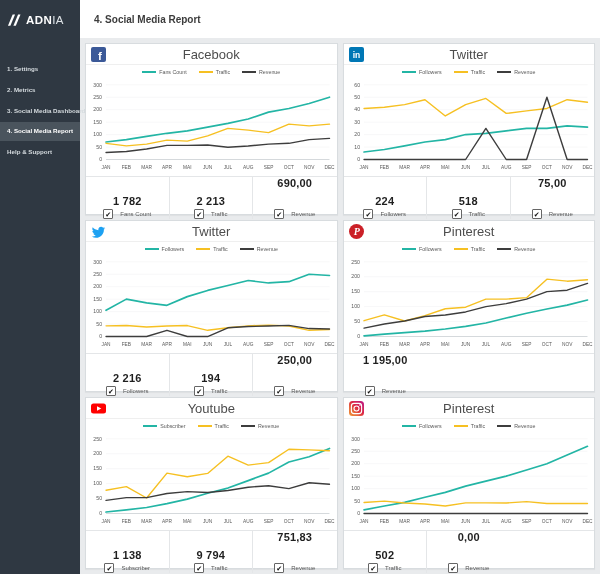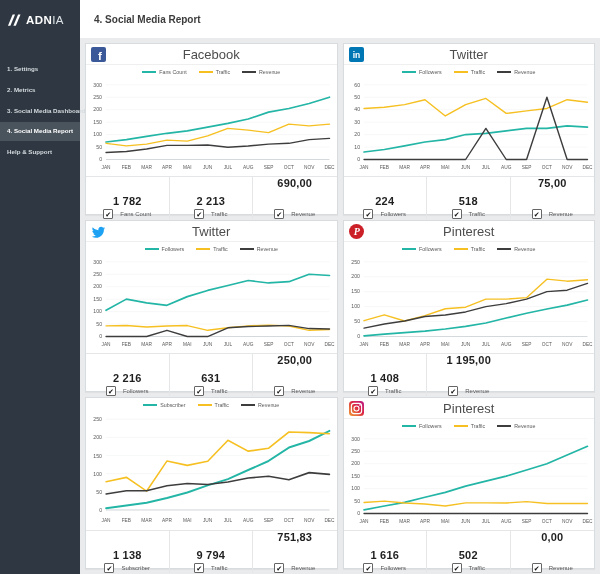--- a/index.html
+++ b/index.html
@@ -306,21 +306,21 @@
       </svg>
     <div class="stats">
         <div class="stat-cell">
           <div class="stat-value">2 216</div>
           <div class="stat-label-row">
             <span class="checkbox">✔</span>
             <span class="stat-label">Followers</span>
           </div>
         </div>
         <div class="stat-cell">
-          <div class="stat-value">631</div>
+          <div class="stat-value">194</div>
           <div class="stat-label-row">
             <span class="checkbox">✔</span>
             <span class="stat-label">Traffic</span>
           </div>
         </div>
         <div class="stat-cell">
           <div class="stat-value">250,00</div>
           <div class="stat-label-row">
             <span class="checkbox">✔</span>
             <span class="stat-label">Revenue</span>
@@ -376,36 +376,38 @@
         <text x="182.1818181818182" y="94" text-anchor="middle" font-size="4.8" fill="#595959" font-family="Liberation Sans,sans-serif">SEP</text>
         <text x="202.45454545454547" y="94" text-anchor="middle" font-size="4.8" fill="#595959" font-family="Liberation Sans,sans-serif">OCT</text>
         <text x="222.72727272727272" y="94" text-anchor="middle" font-size="4.8" fill="#595959" font-family="Liberation Sans,sans-serif">NOV</text>
         <text x="243" y="94" text-anchor="middle" font-size="4.8" fill="#595959" font-family="Liberation Sans,sans-serif">DEC</text>
         <polyline points="20.0,83.4 40.3,81.5 60.5,80.0 80.8,78.5 101.1,76.3 121.4,73.5 141.6,70.1 161.9,64.9 182.2,60.0 202.5,55.7 222.7,51.7 243.0,46.4" fill="none" stroke="#23b5a5" stroke-width="1.7" stroke-linejoin="round" stroke-linecap="round"></polyline>
         <polyline points="20.0,67.7 40.3,61.8 60.5,68.0 80.8,62.4 101.1,55.4 121.4,53.8 141.6,45.5 161.9,45.5 182.2,44.0 202.5,24.9 222.7,27.0 243.0,25.5" fill="none" stroke="#f6c022" stroke-width="1.4" stroke-linejoin="round" stroke-linecap="round"></polyline>
         <polyline points="20.0,75.4 40.3,71.1 60.5,68.0 80.8,63.4 101.1,61.8 121.4,58.7 141.6,53.2 161.9,50.1 182.2,45.5 202.5,37.8 222.7,36.3 243.0,29.2" fill="none" stroke="#3d3d3d" stroke-width="1.4" stroke-linejoin="round" stroke-linecap="round"></polyline>
       </svg>
     <div class="stats">
         <div class="stat-cell">
-          <div class="stat-value">1 408</div>
-          <div class="stat-label-row">
-            <span class="checkbox">✔</span>
-            <span class="stat-label">Traffic</span>
-          </div>
-        </div>
-        <div class="stat-cell">
           <div class="stat-value">1 195,00</div>
           <div class="stat-label-row">
             <span class="checkbox">✔</span>
             <span class="stat-label">Revenue</span>
           </div>
         </div>
       </div>
   </section>
     <section class="panel">
+    <div class="panel-head">
+      <span class="picon">
+          <svg width="15" height="15" viewBox="0 0 15 15">
+            <rect y="2.5" width="15" height="10" rx="2.5" fill="#ff0000"></rect>
+            <polygon points="6,5.2 6,9.8 10.3,7.5" fill="#fff"></polygon>
+          </svg>
+        </span>
+      <h3 class="ptitle">Youtube</h3>
+    </div>
     <div class="legend">
         <span class="legend-item">
           <i class="swatch" style="background: rgb(35, 181, 165);"></i>
           <span>Subscriber</span>
         </span>
         <span class="legend-item">
           <i class="swatch" style="background: rgb(246, 192, 34);"></i>
           <span>Traffic</span>
         </span>
         <span class="legend-item">
@@ -527,27 +529,20 @@
         <text x="182.1818181818182" y="94" text-anchor="middle" font-size="4.8" fill="#595959" font-family="Liberation Sans,sans-serif">SEP</text>
         <text x="202.45454545454547" y="94" text-anchor="middle" font-size="4.8" fill="#595959" font-family="Liberation Sans,sans-serif">OCT</text>
         <text x="222.72727272727272" y="94" text-anchor="middle" font-size="4.8" fill="#595959" font-family="Liberation Sans,sans-serif">NOV</text>
         <text x="243" y="94" text-anchor="middle" font-size="4.8" fill="#595959" font-family="Liberation Sans,sans-serif">DEC</text>
         <polyline points="20.0,80.2 40.3,76.3 60.5,72.5 80.8,67.3 101.1,62.2 121.4,55.8 141.6,50.6 161.9,45.5 182.2,39.1 202.5,32.7 222.7,23.7 243.0,14.7" fill="none" stroke="#23b5a5" stroke-width="1.7" stroke-linejoin="round" stroke-linecap="round"></polyline>
         <polyline points="20.0,72.7 40.3,71.2 60.5,73.2 80.8,74.2 101.1,76.3 121.4,73.0 141.6,73.0 161.9,73.2 182.2,71.7 202.5,73.7 222.7,73.7 243.0,73.7" fill="none" stroke="#f6c022" stroke-width="1.4" stroke-linejoin="round" stroke-linecap="round"></polyline>
         <polyline points="20.0,84.0 40.3,84.0 60.5,84.0 80.8,84.0 101.1,84.0 121.4,84.0 141.6,84.0 161.9,84.0 182.2,84.0 202.5,84.0 222.7,84.0 243.0,84.0" fill="none" stroke="#3d3d3d" stroke-width="1.4" stroke-linejoin="round" stroke-linecap="round"></polyline>
       </svg>
     <div class="stats">
         <div class="stat-cell">
-          <div class="stat-value">1 616</div>
-          <div class="stat-label-row">
-            <span class="checkbox">✔</span>
-            <span class="stat-label">Followers</span>
-          </div>
-        </div>
-        <div class="stat-cell">
           <div class="stat-value">502</div>
           <div class="stat-label-row">
             <span class="checkbox">✔</span>
             <span class="stat-label">Traffic</span>
           </div>
         </div>
         <div class="stat-cell">
           <div class="stat-value">0,00</div>
           <div class="stat-label-row">
             <span class="checkbox">✔</span>

